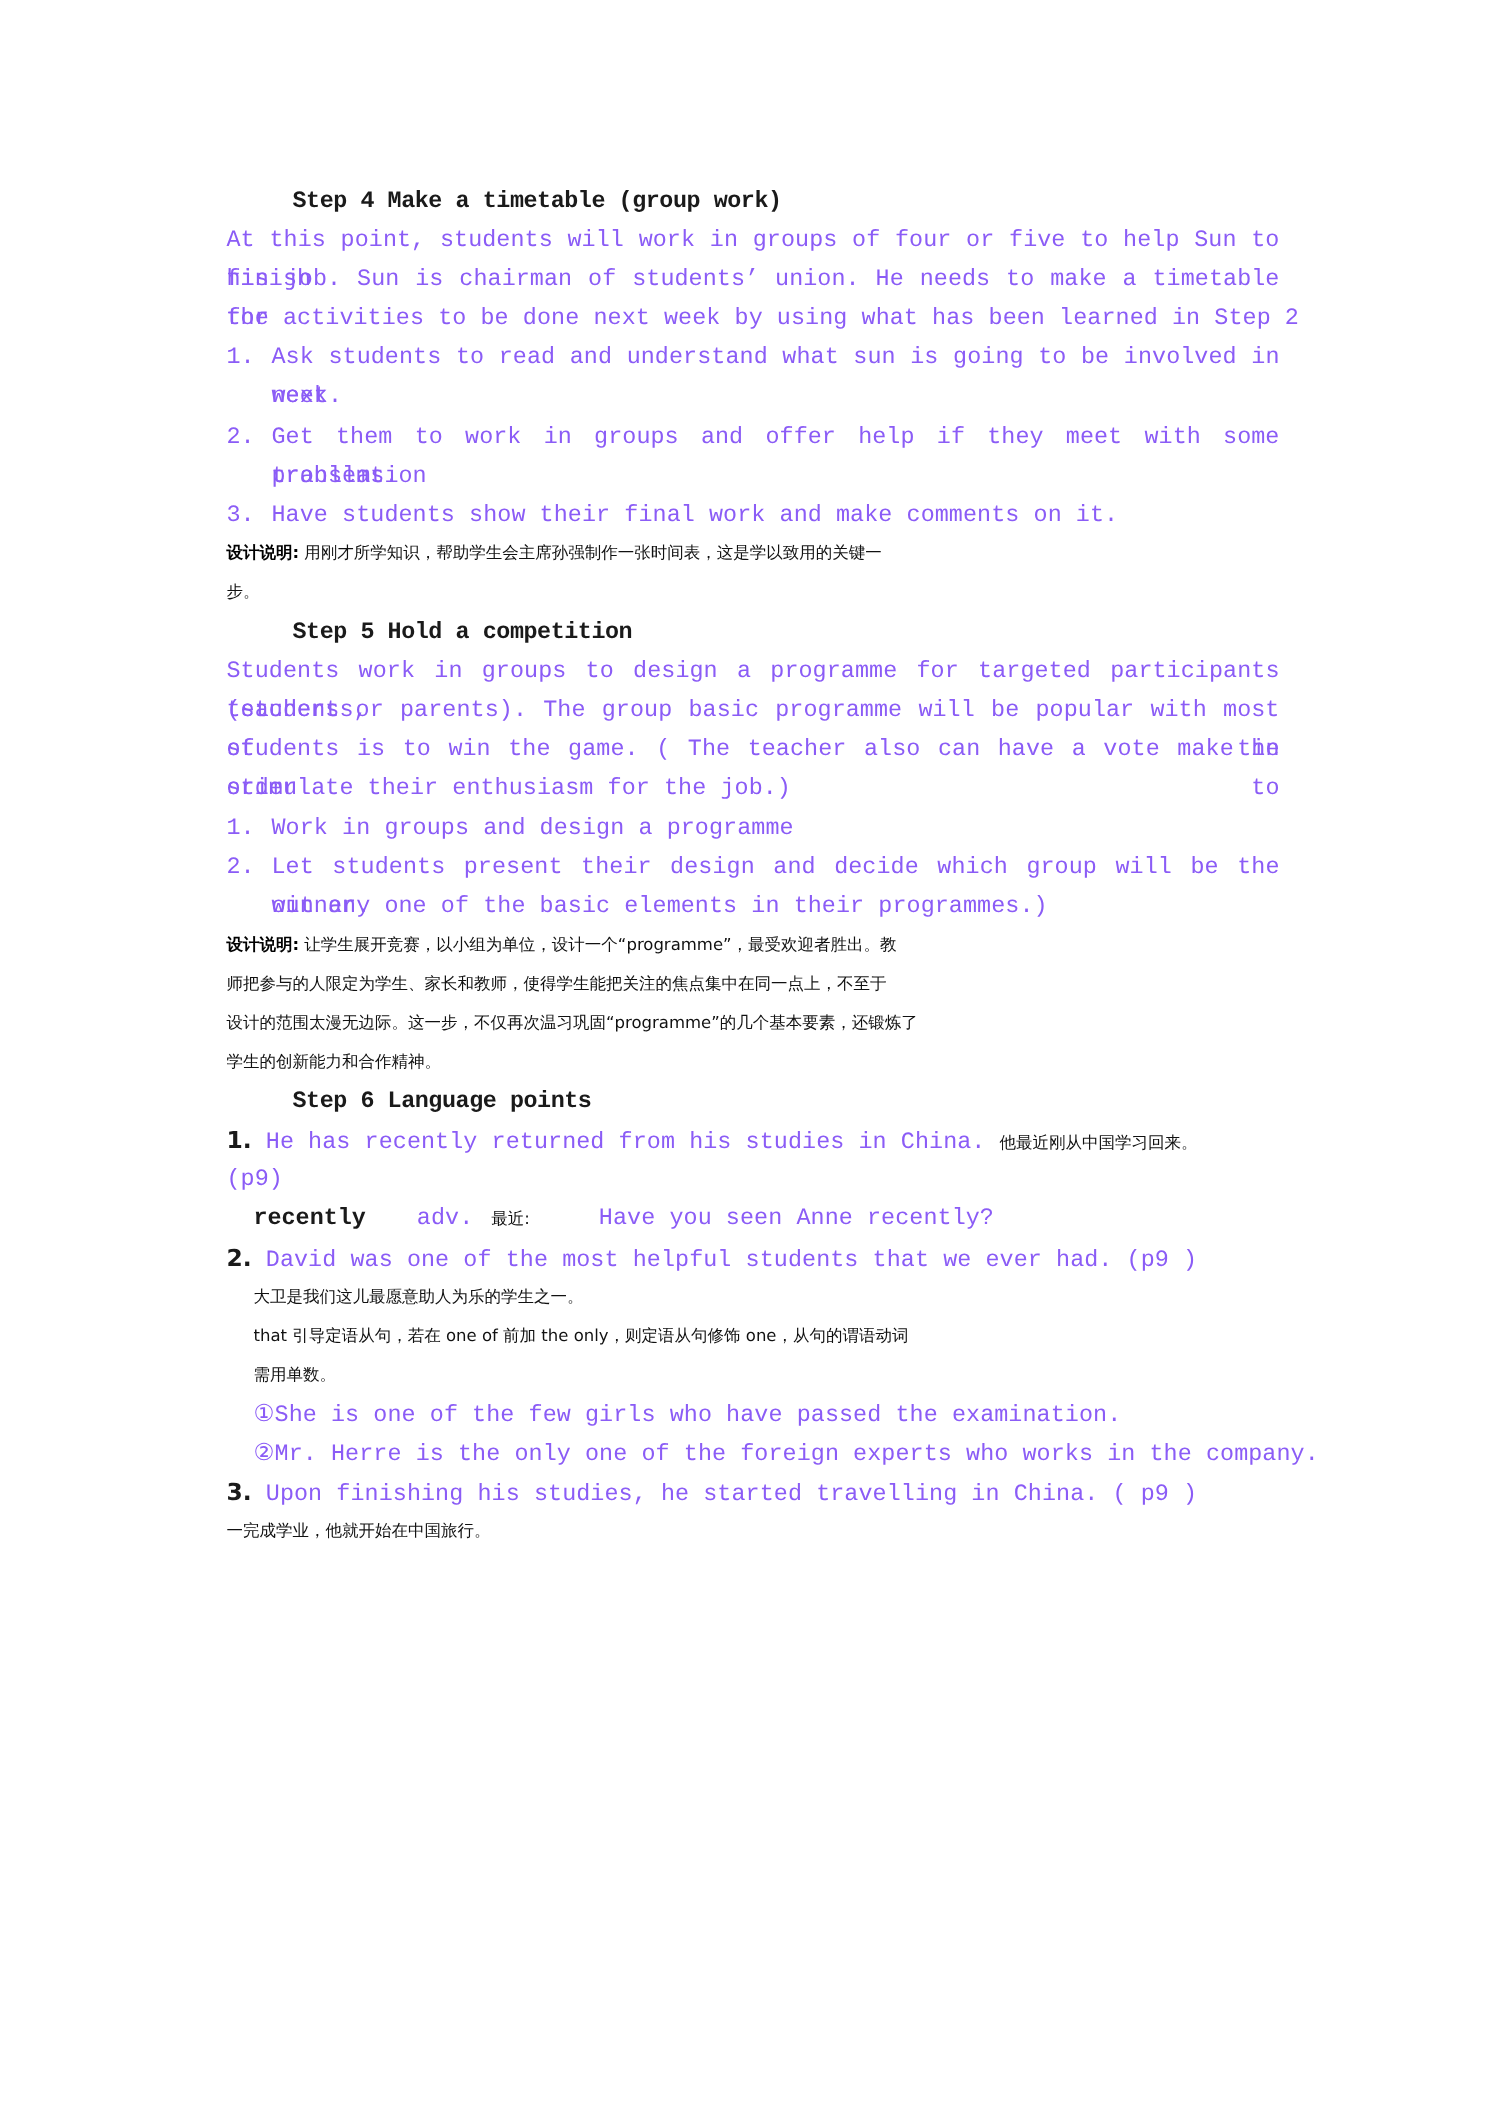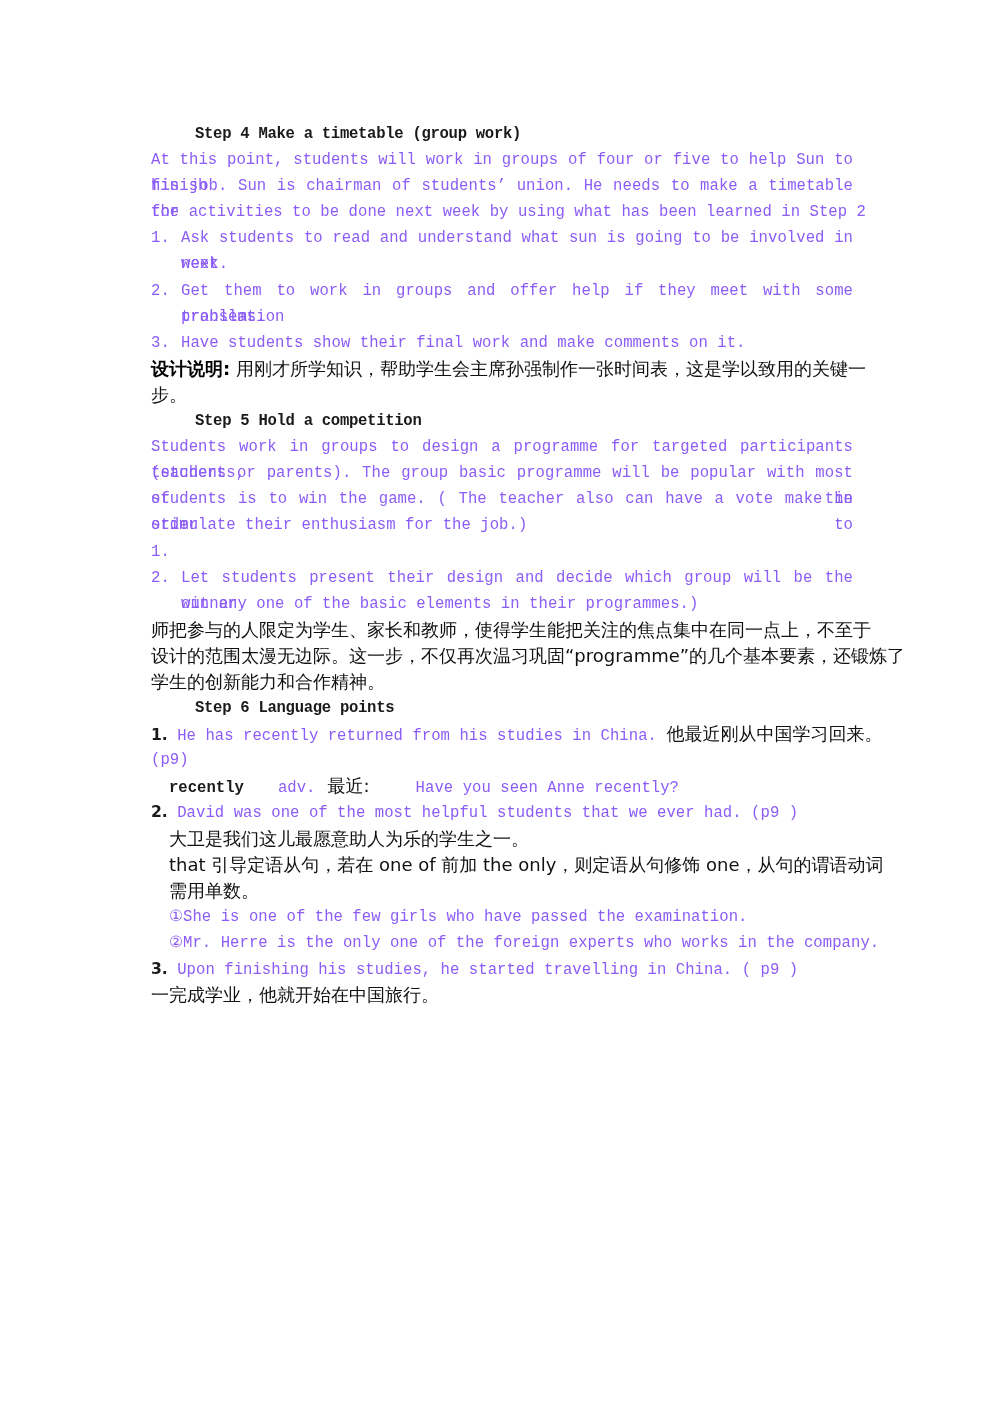--- a/index.html
+++ b/index.html
@@ -10,21 +10,21 @@
     font-family: "Liberation Mono", "DejaVu Sans Mono", monospace;
     font-size: 15.6px;
     line-height: 26.1px;
   }
   .line { white-space: nowrap; height: 26.1px; }
   .head { font-weight: bold; font-family: "Liberation Mono", "DejaVu Sans Mono", monospace; letter-spacing: -0.3px; margin-left: 44px; }
   .body { color: #8b5cf6; letter-spacing: 0.05px; }
   .just { text-align: justify; text-align-last: justify; white-space: normal; }
   .item { display: flex; }
   .num { width: 30px; flex: none; }
-  .cn { font-family: "DejaVu Sans", sans-serif; font-size: 18px; color: #111; }
+  .cn { font-family: "DejaVu Sans", sans-serif; font-size: 11px; color: #111; }
   .label { font-weight: bold; font-family: "DejaVu Sans", sans-serif; color: #000; }
   .bnum { font-weight: bold; font-family: "DejaVu Sans", sans-serif; }
   .sub { padding-left: 18px; }
   .kw { font-weight: bold; }
   .gap1 { display: inline-block; width: 34px; }
   .gap2 { display: inline-block; width: 12px; }
   .gap3 { display: inline-block; width: 46px; }
 </style>
 </head>
 <body>
@@ -63,29 +63,35 @@
   <div class="line cn">步。</div>
 
   <div class="line head">Step 5  Hold a competition</div>
   <div class="line body just">Students work in groups to design a programme for targeted participants (students,</div>
   <div class="line body just">teachers or parents). The group basic programme will be popular with most of the</div>
   <div class="line body just">students is to win the game. ( The teacher also can have a vote make in order to</div>
   <div class="line body">stimulate their enthusiasm for the job.)</div>
 
   <div class="item">
     <span class="num body">1.</span>
+    <div>
+      <div class="line body">Work in groups and design a programme</div>
+    </div>
   </div>
   <div class="item">
     <span class="num body">2.</span>
     <div>
       <div class="line body just">Let students present their design and decide which group will be the winner.</div>
       <div class="line body">out any one of the basic elements in their programmes.)</div>
     </div>
   </div>
 
+  <div class="line cn">
+    <span class="label">设计说明:</span><span> 让学生展开竞赛，以小组为单位，设计一个“programme”，最受欢迎者胜出。教</span>
+  </div>
   <div class="line cn">师把参与的人限定为学生、家长和教师，使得学生能把关注的焦点集中在同一点上，不至于</div>
   <div class="line cn">设计的范围太漫无边际。这一步，不仅再次温习巩固“programme”的几个基本要素，还锻炼了</div>
   <div class="line cn">学生的创新能力和合作精神。</div>
 
   <div class="line head">Step 6  Language points</div>
 
   <div class="line">
     <span class="bnum">1.</span><span class="body"> He has recently returned from his studies in China. </span><span class="cn">他最近刚从中国学习回来。</span>
   </div>
   <div class="line body">(p9)</div>

